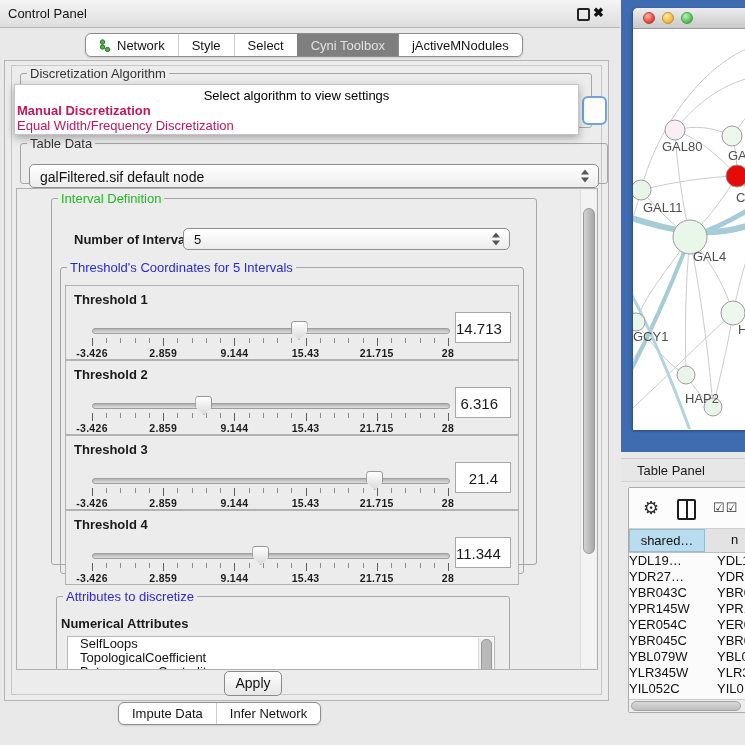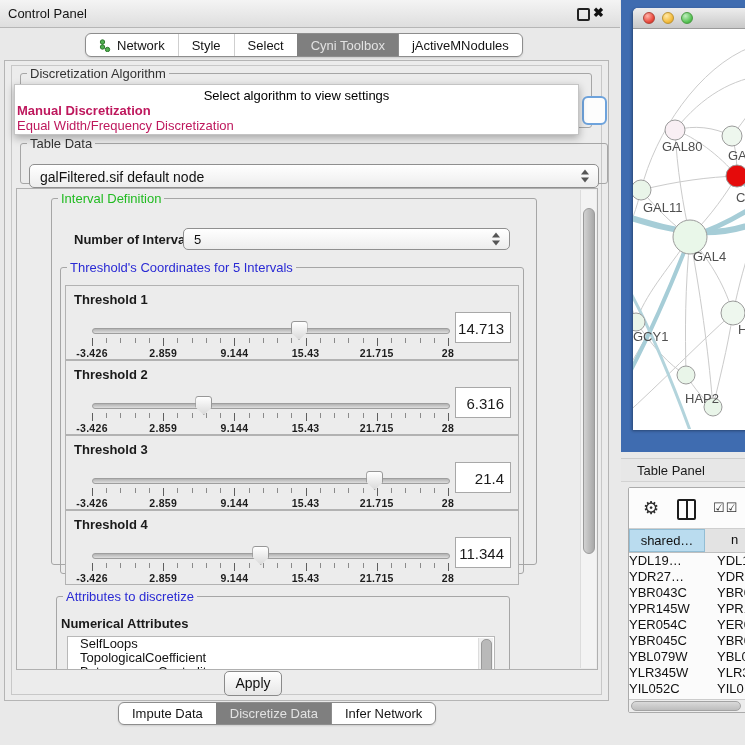--- a/index.html
+++ b/index.html
@@ -69,21 +69,21 @@
     border:1px solid #9e9e9e;border-radius:3px;}
   .ticks{position:absolute;left:0;top:8px;width:357px;height:5px;
     background:repeating-linear-gradient(90deg,#8a8a8a 0 1px,transparent 1px 14.24px);}
   .ticks-major{position:absolute;left:0;top:8px;width:358px;height:8px;
     background:repeating-linear-gradient(90deg,#5e5e5e 0 1px,transparent 1px 71.2px);}
   .thumbp{position:absolute;top:-9px;width:15px;height:17px;
     background:linear-gradient(#ffffff,#dadada);border:1px solid #979797;border-radius:3px;
     clip-path:polygon(0 0,100% 0,100% 58%,50% 100%,0 58%);}
   .scale span{position:absolute;top:17px;transform:translateX(-50%);font-size:10.5px;font-weight:bold;color:#1c1c1c;letter-spacing:.3px;}
   .t-value{position:absolute;right:7px;top:26px;width:56px;height:31px;background:#fff;border:1px solid #a8a8a8;
-    font-size:15px;line-height:31px;text-align:right;padding-right:6px;box-sizing:border-box;}
+    font-size:15px;line-height:31px;text-align:right;padding-right:12px;box-sizing:border-box;}
   
   .fs-attr{left:39px;top:400px;width:452px;height:108px;}
   .attr-heading{position:absolute;left:4px;top:12px;font-weight:bold;font-size:13px;}
   .attr-list{position:absolute;left:10px;top:32px;width:426px;height:48px;background:#fff;border:1px solid #b8b8b8;overflow:hidden;}
   .attr-list .item{font-size:13px;line-height:14px;padding-left:12px;color:#111;}
   .attr-list .item:first-child{margin-top:3px;}
   .attr-scroll{position:absolute;right:1px;top:1px;width:14px;height:46px;background:#f0f0f0;border-left:1px solid #ddd;}
   .attr-scroll .athumb{position:absolute;left:2px;top:1px;width:9px;height:43px;background:#b9b9b9;border:1px solid #999;border-radius:5px;}
   
   .apply-btn{position:absolute;left:224px;top:671px;width:56px;height:23px;border:1px solid #8a8a8a;border-radius:5px;
@@ -291,23 +291,20 @@
   <div class="vscroll">
     <div class="vthumb"></div>
   </div>
 </div>
 
 <div class="apply-btn">Apply</div>
 
 <div class="tabbar bottom">
   <div class="tab">
       <span>Impute Data</span>
-    </div>
-  <div class="tab selected">
-      <span>Discretize Data</span>
     </div>
   <div class="tab">
       <span>Infer Network</span>
     </div>
 </div>
 
 <div class="net-frame">
   <div class="net-window">
     <div class="net-titlebar">
       <span class="light red"></span>

